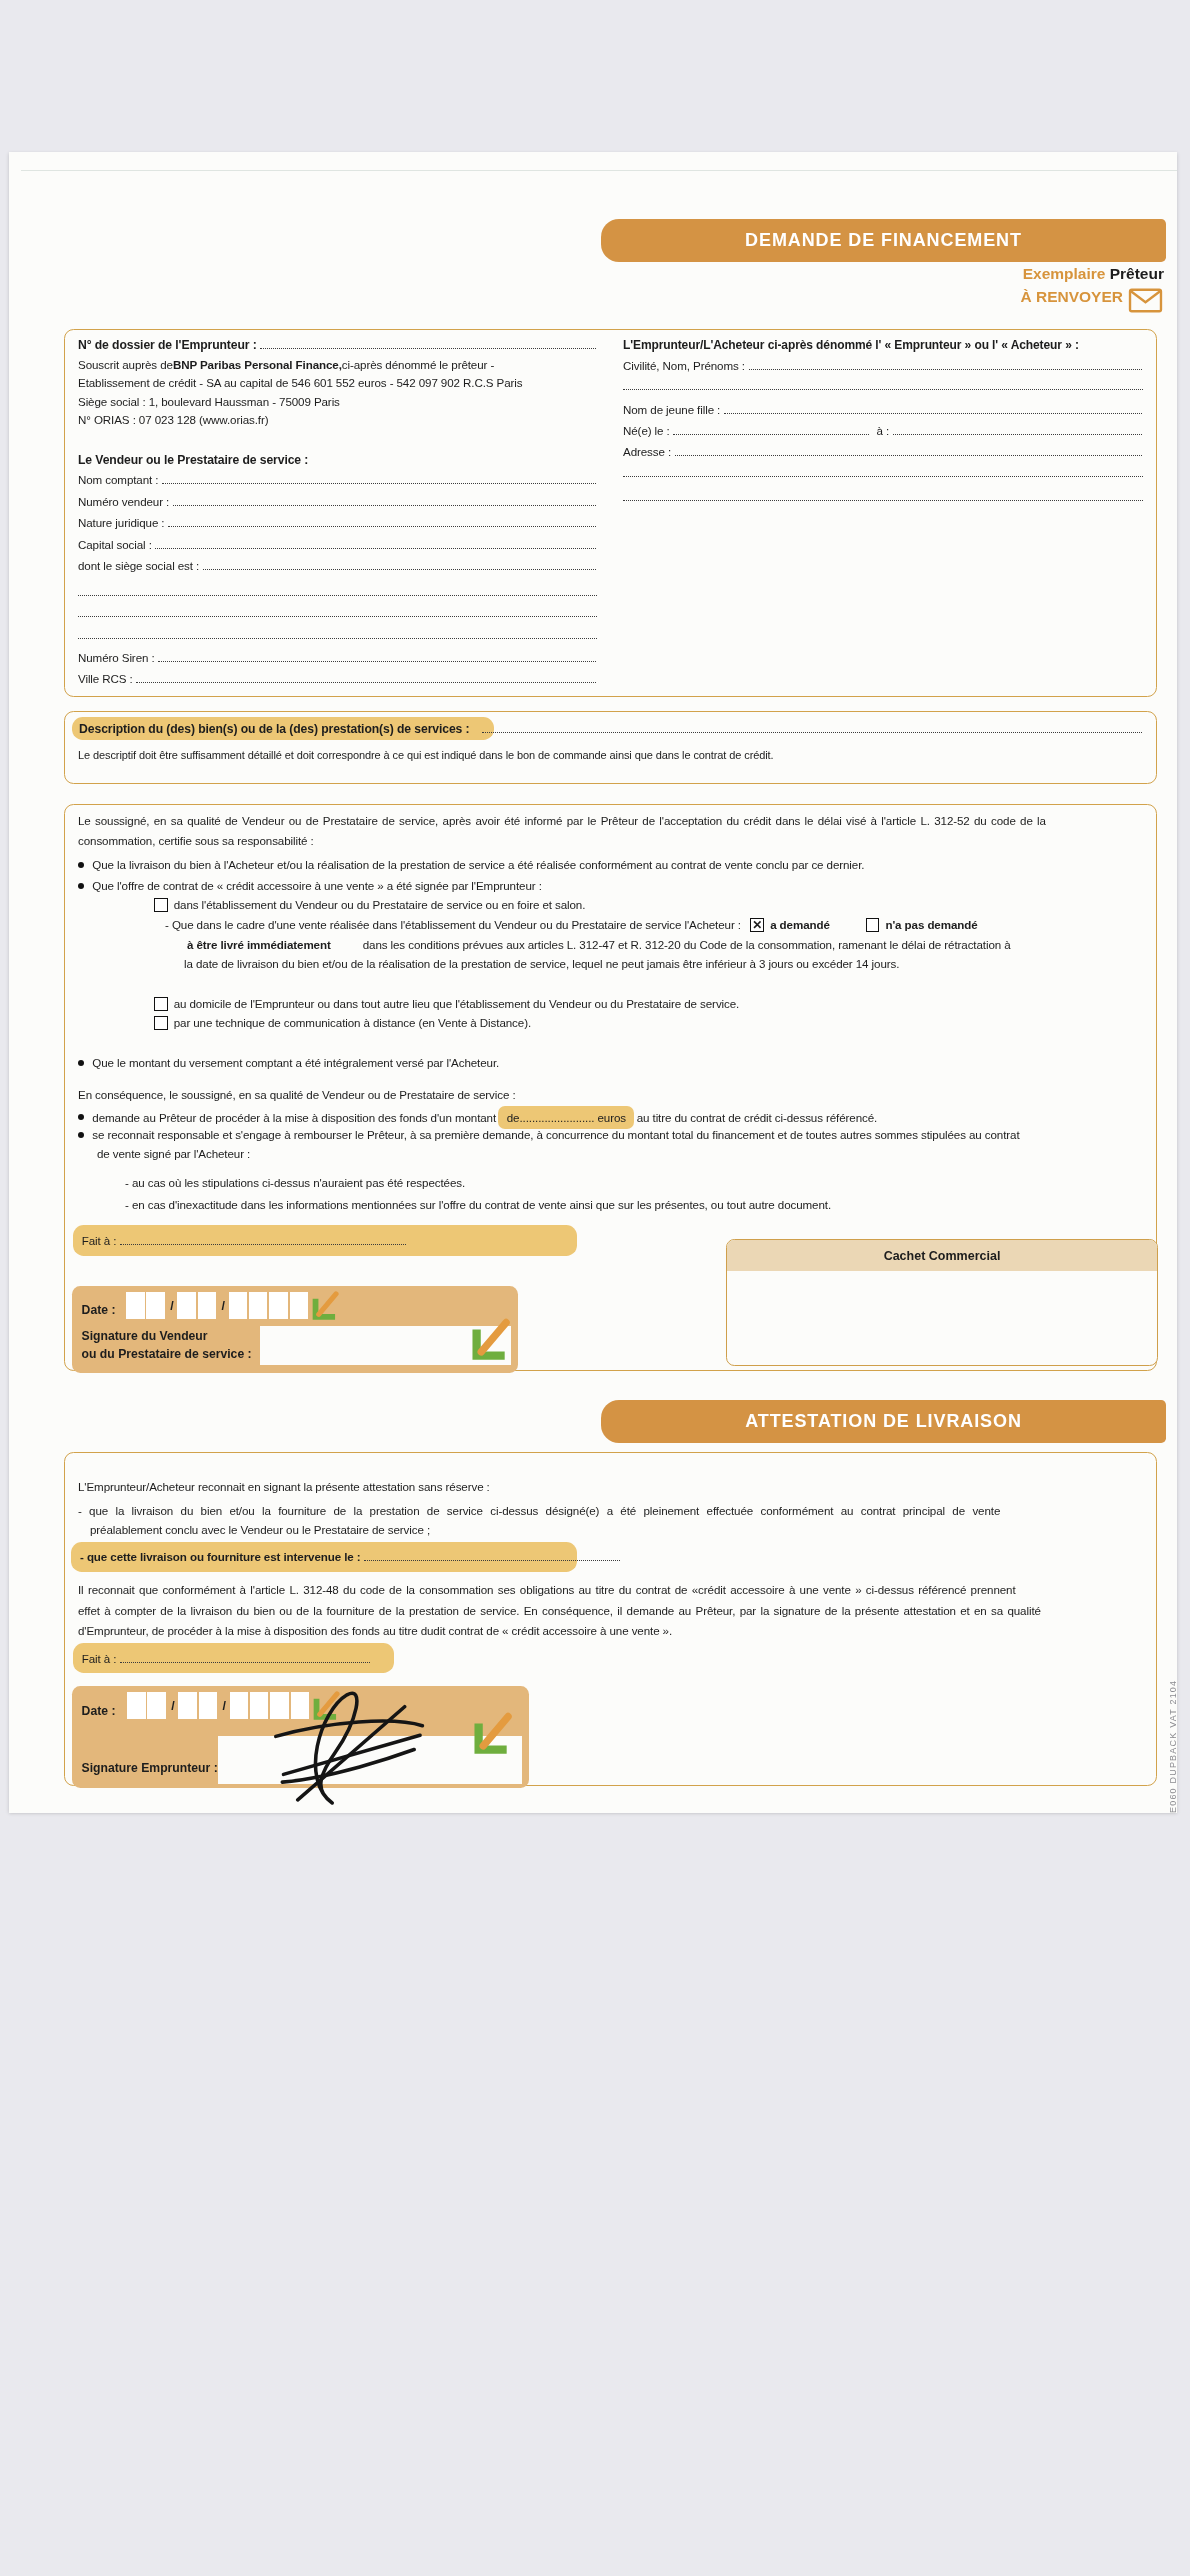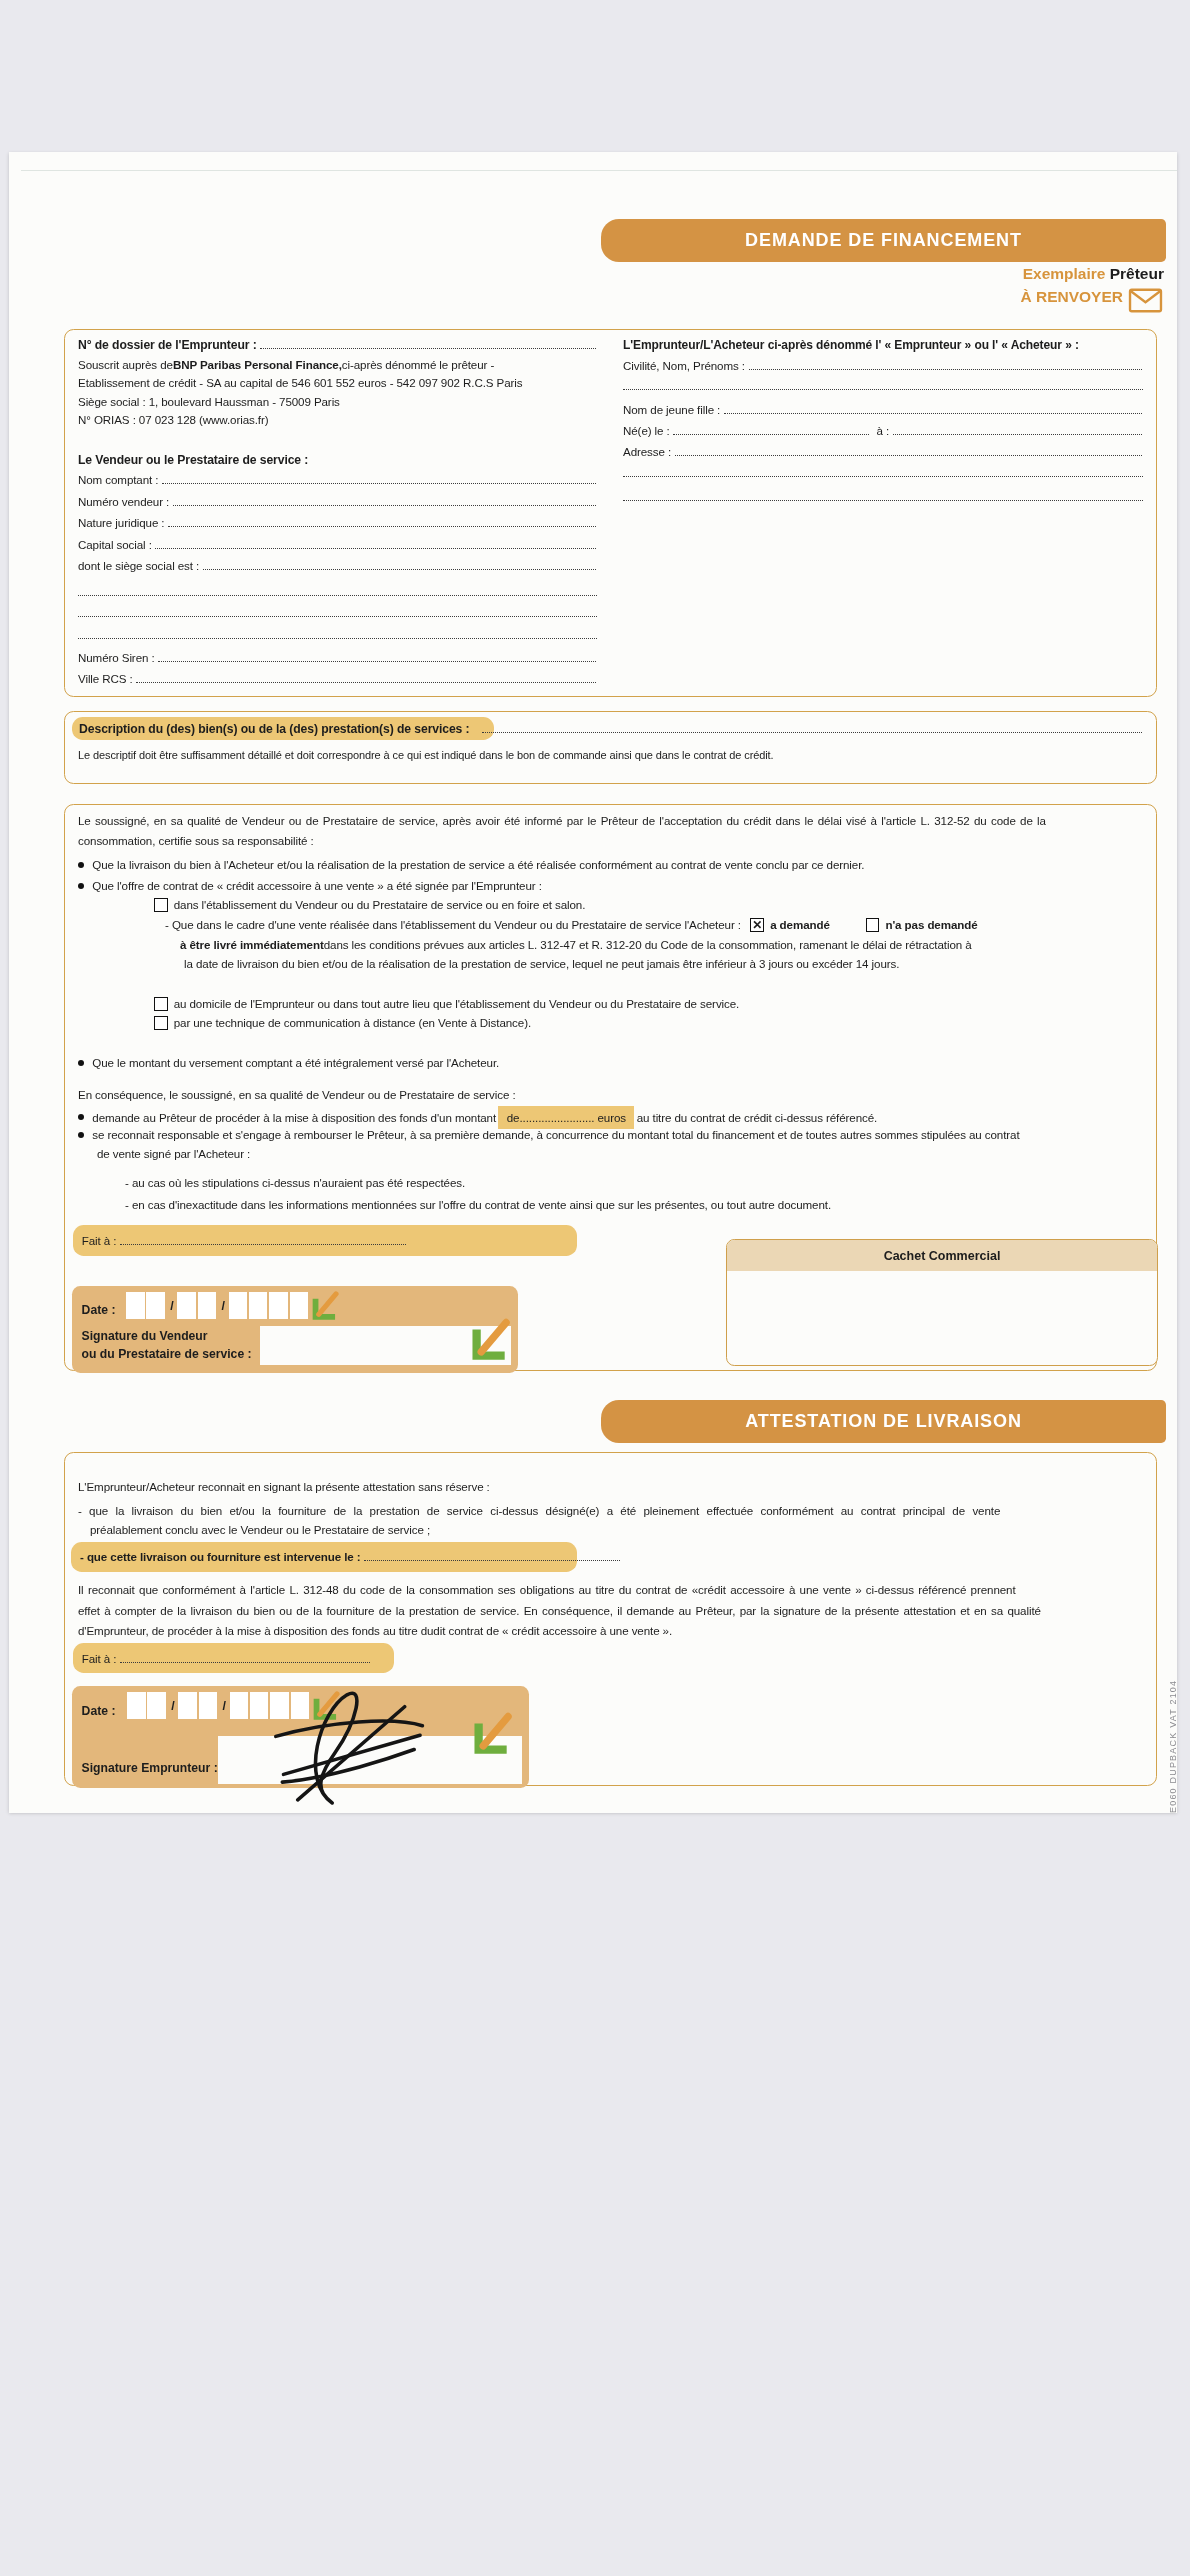--- a/index.html
+++ b/index.html
@@ -21,21 +21,21 @@
   .lbl { font-weight:bold; font-size:12.2px; }
   .dots { flex:1 1 auto; border-bottom:1.5px dotted #3c3c3c; height:.8em; margin:0 1.2px 1.2px 3.6px; }
   .dots.fix { flex:0 0 auto; }
   .dotline { position:absolute; left:13px; right:13px; border-bottom:1.5px dotted #3c3c3c; height:0; }
   .bdot { flex:0 0 auto; width:6px; height:6px; background:#111; border-radius:50%;
     margin-right:8.3px; align-self:center; }
   .cb { flex:0 0 auto; width:13.7px; height:13.7px; border:1.8px solid #111; margin-right:6px;
     align-self:center; display:flex; align-items:center; justify-content:center; background:#fff; }
   .cb i { font-style:normal; font-weight:bold; font-size:12px; line-height:1; }
   .hl { background:#edc775; border-radius:10.7px; }
-  .hl-inline { background:#edc775; border-radius:0; padding:4.8px 8.3px; margin:0 2.4px; }
+  .hl-inline { background:#edc775; border-radius:7px; padding:4.8px 8.3px; margin:0 2.4px; }
   .tanpanel { position:absolute; background:#e3b77b; border-radius:8.3px; }
   .dcell { width:18.5px; height:27px; background:#fff; margin-right:1.8px; }
   .slash { font-weight:bold; font-size:12.5px; margin:0 3.6px; align-self:center; }
   .white-sig { position:absolute; background:#fcfcfa; }
   .cachet { position:absolute; border:1.8px solid #cf9f4b; border-radius:8.3px; background:#fcfcfa; overflow:hidden; }
   .cachet .band { height:31px; background:#ebd7b5; display:flex; align-items:center;
     justify-content:center; font-weight:bold; font-size:12.5px; }
   .exmp { position:absolute; text-align:right; font-size:15.5px; font-weight:bold; }
   .orange-t { color:#d7943c; }
   .sidecode { position:absolute; color:#8b8b90; font-size:9px; letter-spacing:1.2px;
@@ -183,21 +183,21 @@
 
     <div class="ln" style="left:100px; top:113px;">
       <span>- Que dans le cadre d'une vente réalisée dans l'établissement du Vendeur ou du Prestataire de service l'Acheteur :</span>
       <span class="cb" style="margin-left:9.5px;">
           <i>✕</i>
         </span>
       <span class="b">a demandé</span>
       <span class="cb" style="margin-left:36px;"></span>
       <span class="b">n'a pas demandé</span>
     </div>
-    <div class="ln" style="left:115px; top:133px;">
+    <div class="ln" style="left:122px; top:133px;gap:32px;">
       <span class="b">à être livré immédiatement</span>
       <span> dans les conditions prévues aux articles  L. 312-47 et R. 312-20 du Code de la consommation, ramenant le délai de rétractation à</span>
     </div>
     <div class="ln" style="left:119px; top:152px;">
       <span>la date de livraison du bien et/ou de la réalisation de la prestation de service, lequel ne peut jamais être inférieur à 3 jours ou excéder 14 jours.</span>
     </div>
 
     <div class="ln" style="left:89px; top:192px;">
       <span class="cb"></span>
       <span>au domicile de l'Emprunteur ou dans tout autre lieu que l'établissement du Vendeur ou du Prestataire de service.</span>

